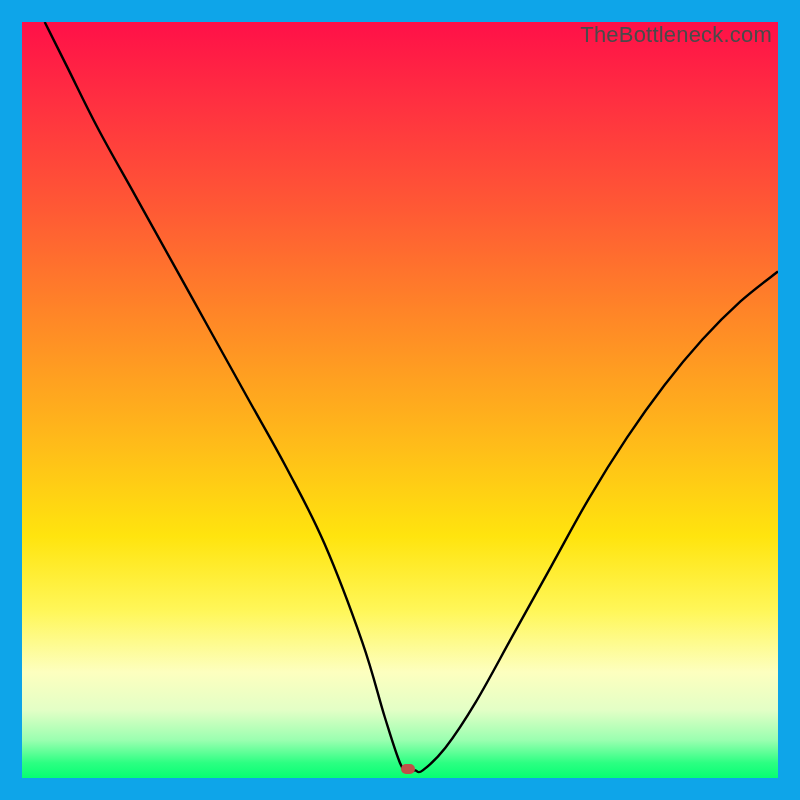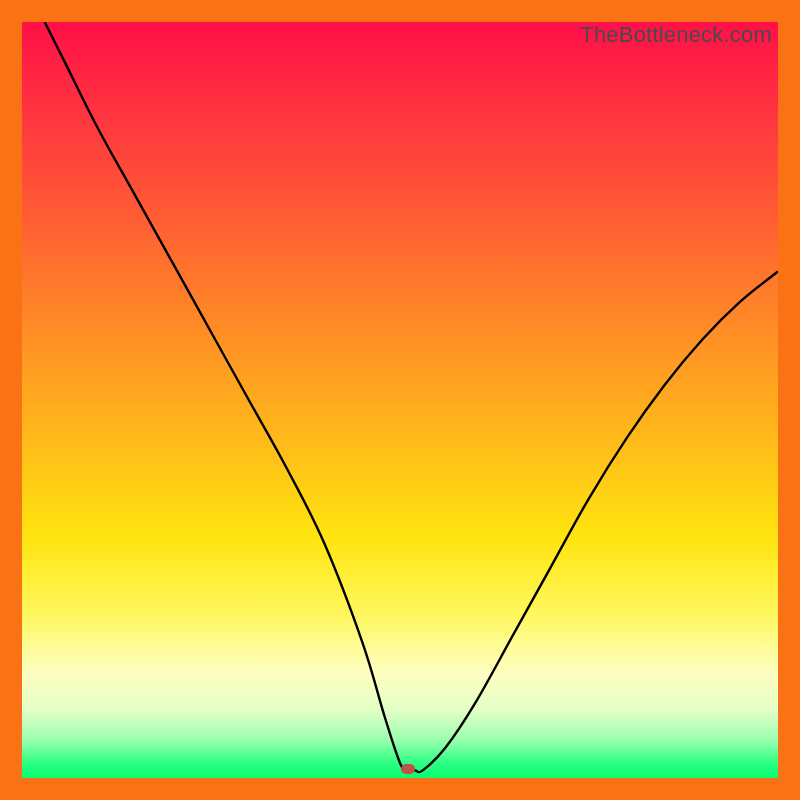--- a/index.html
+++ b/index.html
@@ -8,21 +8,21 @@
     width: 800px;
     height: 800px;
     overflow: hidden;
     background: #000;
     font-family: Arial, Helvetica, sans-serif;
   }
   .frame {
     position: relative;
     width: 800px;
     height: 800px;
-    background: #f97316;
+    background: #0ea5e9;
   }
   .plot-area {
     position: absolute;
     left: 22px;
     top: 22px;
     width: 756px;
     height: 756px;
     
     background: linear-gradient(
       to bottom,

